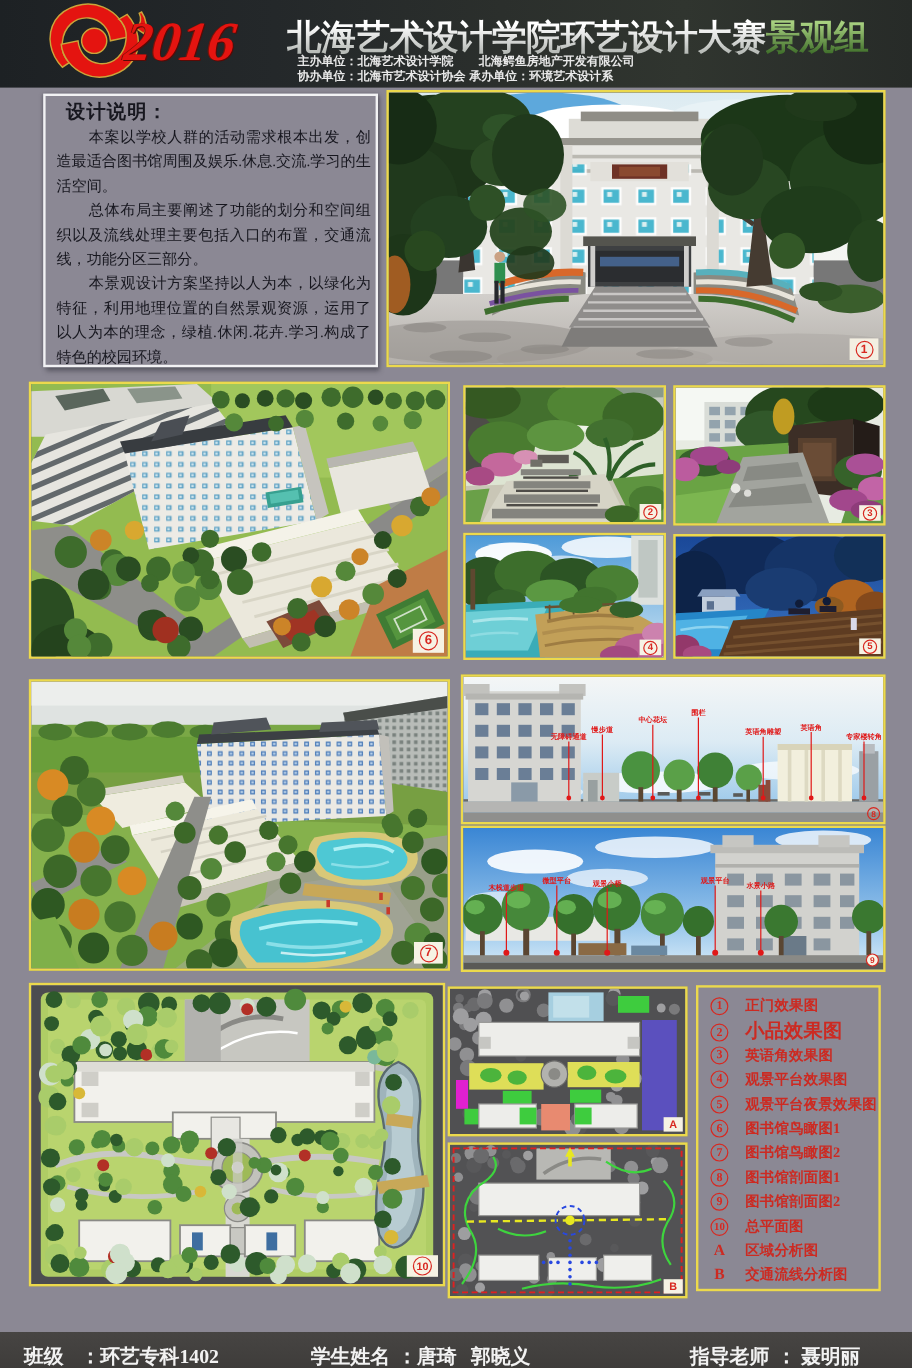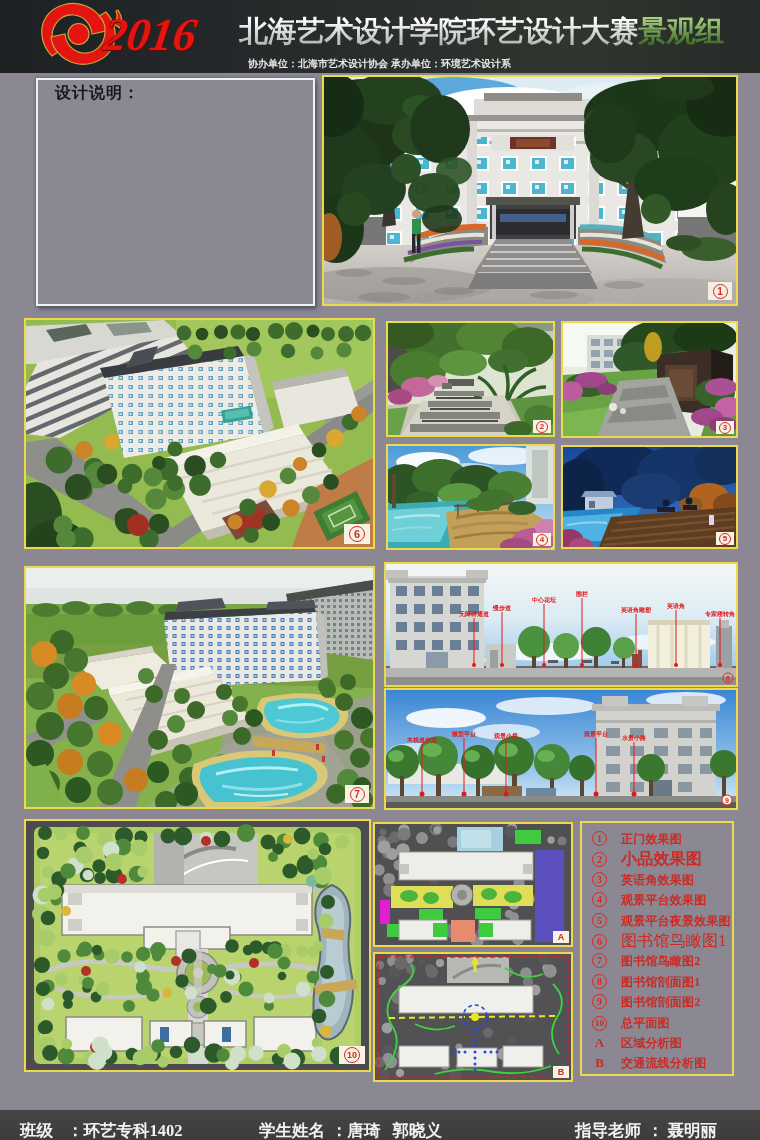--- a/index.html
+++ b/index.html
@@ -20,28 +20,34 @@
 <path d="M 84,12 C 93,22 97,38 89,50 C 81,62 63,68 49,62 C 37,57 30,47 29,37 L 43,34 C 44,44 51,52 61,53 C 73,54 82,45 83,33 C 84,24 80,18 77,16 Z"></path>
 <circle cx="56.5" cy="34" r="10.5"></circle>
 <path d="M 96,10 C 100,16 101,22 98,28 L 92,24 C 95,20 96,15 94,11 Z"></path>
 </g>
 </svg>
 
 <div class="abs" style="left:104px;top:8px;width:120px;height:58px;font-family:'Liberation Serif',serif;font-style:italic;font-weight:bold;font-size:46px;color:#e41410;text-shadow:1px 1px 0 #5a0a06, -1px 0 0 #7a1208;transform:skewX(-8deg)">2016</div>
 
 <div class="abs" style="left:239px;top:12px;width:520px;height:32px;font-size:29px;font-weight:bold;letter-spacing:-0.5px;white-space:nowrap"><span style="background:linear-gradient(180deg,#ffffff 15%,#b8bcb8 85%);-webkit-background-clip:text;background-clip:text;color:transparent">北海艺术设计学院环艺设计大赛</span><span style="background:linear-gradient(180deg,#a8d080 10%,#3f6e2a 90%);-webkit-background-clip:text;background-clip:text;color:transparent">景观组</span></div>
 
+<div class="abs" style="left:248px;top:44px;width:500px;height:12px;font-size:10px;font-weight:bold;color:#e9e9e9;white-space:nowrap">主办单位：北海艺术设计学院<span style="display:inline-block;width:21px"></span>北海鳄鱼房地产开发有限公司</div>
 
 <div class="abs" style="left:248px;top:57px;width:500px;height:12px;font-size:10px;font-weight:bold;color:#e9e9e9;white-space:nowrap">协办单位：北海市艺术设计协会<span style="display:inline-block;width:3px"></span>承办单位：环境艺术设计系</div>
 </div>
 
 <div class="abs" style="left:36px;top:78px;width:279px;height:228px;border:2px solid #f2f2f4;box-shadow:0 0 3px #5a5862,2px 3px 4px rgba(40,40,50,.5);background:#8b8894;box-sizing:border-box;color:#17171f;font-family:'Liberation Serif',serif">
 
 <div class="abs" style="left:17px;top:3px;font-size:16px;font-weight:bold;letter-spacing:1px">设计说明：</div>
 
+<div class="abs" style="left:9px;top:24px;width:262px;font-size:12.6px;line-height:20.4px;letter-spacing:0px;text-align:justify">
+<div style="text-indent:27px">本案以学校人群的活动需求根本出发，创造最适合图书馆周围及娱乐.休息.交流.学习的生活空间。</div>
+<div style="text-indent:27px">总体布局主要阐述了功能的划分和空间组织以及流线处理主要包括入口的布置，交通流线，功能分区三部分。</div>
+<div style="text-indent:27px">本景观设计方案坚持以人为本，以绿化为特征，利用地理位置的自然景观资源，运用了以人为本的理念，绿植.休闲.花卉.学习.构成了特色的校园环境。</div>
+</div>
 </div>
 
 <div class="panel" style="left:322px;top:75px;width:416px;height:231px">
 <svg width="412" height="227" viewBox="0 0 412 227">
 <defs>
 <linearGradient id="p1sky" x1="0" y1="0" x2="0" y2="1">
           <stop offset="0" stop-color="#dcebf2"></stop>
           <stop offset="0.5" stop-color="#eef4f4"></stop>
           <stop offset="1" stop-color="#f4f5f2"></stop>
         </linearGradient>
@@ -1349,21 +1355,21 @@
     </div>
 </div>
 
 <div class="panel" style="left:580px;top:821px;width:154px;height:255px;background:#8b8894;font-family:'Liberation Serif',serif">
 <div style="position:absolute;left:0;top:0;width:100%;height:100%">
 <div style="position:absolute;left:10px;top:6px;color:#cc2a22;white-space:nowrap"><span class="cnum" style="width:13px;height:13px;font-size:10px;line-height:13px;vertical-align:1px">1</span><span style="display:inline-block;width:14px"></span><span style="font-size:12px;font-weight:bold;letter-spacing:0.2px">正门效果图</span></div>
 <div style="position:absolute;left:10px;top:26px;color:#cc2a22;white-space:nowrap"><span class="cnum" style="width:13px;height:13px;font-size:10px;line-height:13px;vertical-align:1px">2</span><span style="display:inline-block;width:14px"></span><span style="font-size:16px;font-weight:bold;letter-spacing:0.2px">小品效果图</span></div>
 <div style="position:absolute;left:10px;top:47px;color:#cc2a22;white-space:nowrap"><span class="cnum" style="width:13px;height:13px;font-size:10px;line-height:13px;vertical-align:1px">3</span><span style="display:inline-block;width:14px"></span><span style="font-size:12px;font-weight:bold;letter-spacing:0.2px">英语角效果图</span></div>
 <div style="position:absolute;left:10px;top:67px;color:#cc2a22;white-space:nowrap"><span class="cnum" style="width:13px;height:13px;font-size:10px;line-height:13px;vertical-align:1px">4</span><span style="display:inline-block;width:14px"></span><span style="font-size:12px;font-weight:bold;letter-spacing:0.2px">观景平台效果图</span></div>
 <div style="position:absolute;left:10px;top:88px;color:#cc2a22;white-space:nowrap"><span class="cnum" style="width:13px;height:13px;font-size:10px;line-height:13px;vertical-align:1px">5</span><span style="display:inline-block;width:14px"></span><span style="font-size:12px;font-weight:bold;letter-spacing:0.2px">观景平台夜景效果图</span></div>
-<div style="position:absolute;left:10px;top:108px;color:#cc2a22;white-space:nowrap"><span class="cnum" style="width:13px;height:13px;font-size:10px;line-height:13px;vertical-align:1px">6</span><span style="display:inline-block;width:14px"></span><span style="font-size:16px;font-weight:normal;letter-spacing:0.2px">图书馆鸟瞰图1</span></div>
+<div style="position:absolute;left:10px;top:108px;color:#cc2a22;white-space:nowrap"><span class="cnum" style="width:13px;height:13px;font-size:10px;line-height:13px;vertical-align:1px">6</span><span style="display:inline-block;width:14px"></span><span style="font-size:12px;font-weight:bold;letter-spacing:0.2px">图书馆鸟瞰图1</span></div>
 <div style="position:absolute;left:10px;top:128px;color:#cc2a22;white-space:nowrap"><span class="cnum" style="width:13px;height:13px;font-size:10px;line-height:13px;vertical-align:1px">7</span><span style="display:inline-block;width:14px"></span><span style="font-size:12px;font-weight:bold;letter-spacing:0.2px">图书馆鸟瞰图2</span></div>
 <div style="position:absolute;left:10px;top:149px;color:#cc2a22;white-space:nowrap"><span class="cnum" style="width:13px;height:13px;font-size:10px;line-height:13px;vertical-align:1px">8</span><span style="display:inline-block;width:14px"></span><span style="font-size:12px;font-weight:bold;letter-spacing:0.2px">图书馆剖面图1</span></div>
 <div style="position:absolute;left:10px;top:169px;color:#cc2a22;white-space:nowrap"><span class="cnum" style="width:13px;height:13px;font-size:10px;line-height:13px;vertical-align:1px">9</span><span style="display:inline-block;width:14px"></span><span style="font-size:12px;font-weight:bold;letter-spacing:0.2px">图书馆剖面图2</span></div>
 <div style="position:absolute;left:10px;top:190px;color:#cc2a22;white-space:nowrap"><span class="cnum" style="width:13px;height:13px;font-size:9px;line-height:13px;vertical-align:1px">10</span><span style="display:inline-block;width:14px"></span><span style="font-size:12px;font-weight:bold;letter-spacing:0.2px">总平面图</span></div>
 <div style="position:absolute;left:10px;top:210px;color:#cc2a22;white-space:nowrap"><span style="display:inline-block;width:15px;text-align:center;font-weight:bold;font-size:13px">A</span><span style="display:inline-block;width:14px"></span><span style="font-size:12px;font-weight:bold;letter-spacing:0.2px">区域分析图</span></div>
 <div style="position:absolute;left:10px;top:230px;color:#cc2a22;white-space:nowrap"><span style="display:inline-block;width:15px;text-align:center;font-weight:bold;font-size:13px">B</span><span style="display:inline-block;width:14px"></span><span style="font-size:12px;font-weight:bold;letter-spacing:0.2px">交通流线分析图</span></div>
 </div>
 </div>
 
 <div class="abs" id="footer" style="left:0;top:1110px;width:760px;height:56px;background:linear-gradient(180deg,#474543 0%,#3d3b39 60%,#343230 100%);font-family:'Liberation Serif',serif;font-weight:bold;color:#f2f2f2;font-size:16.5px">

